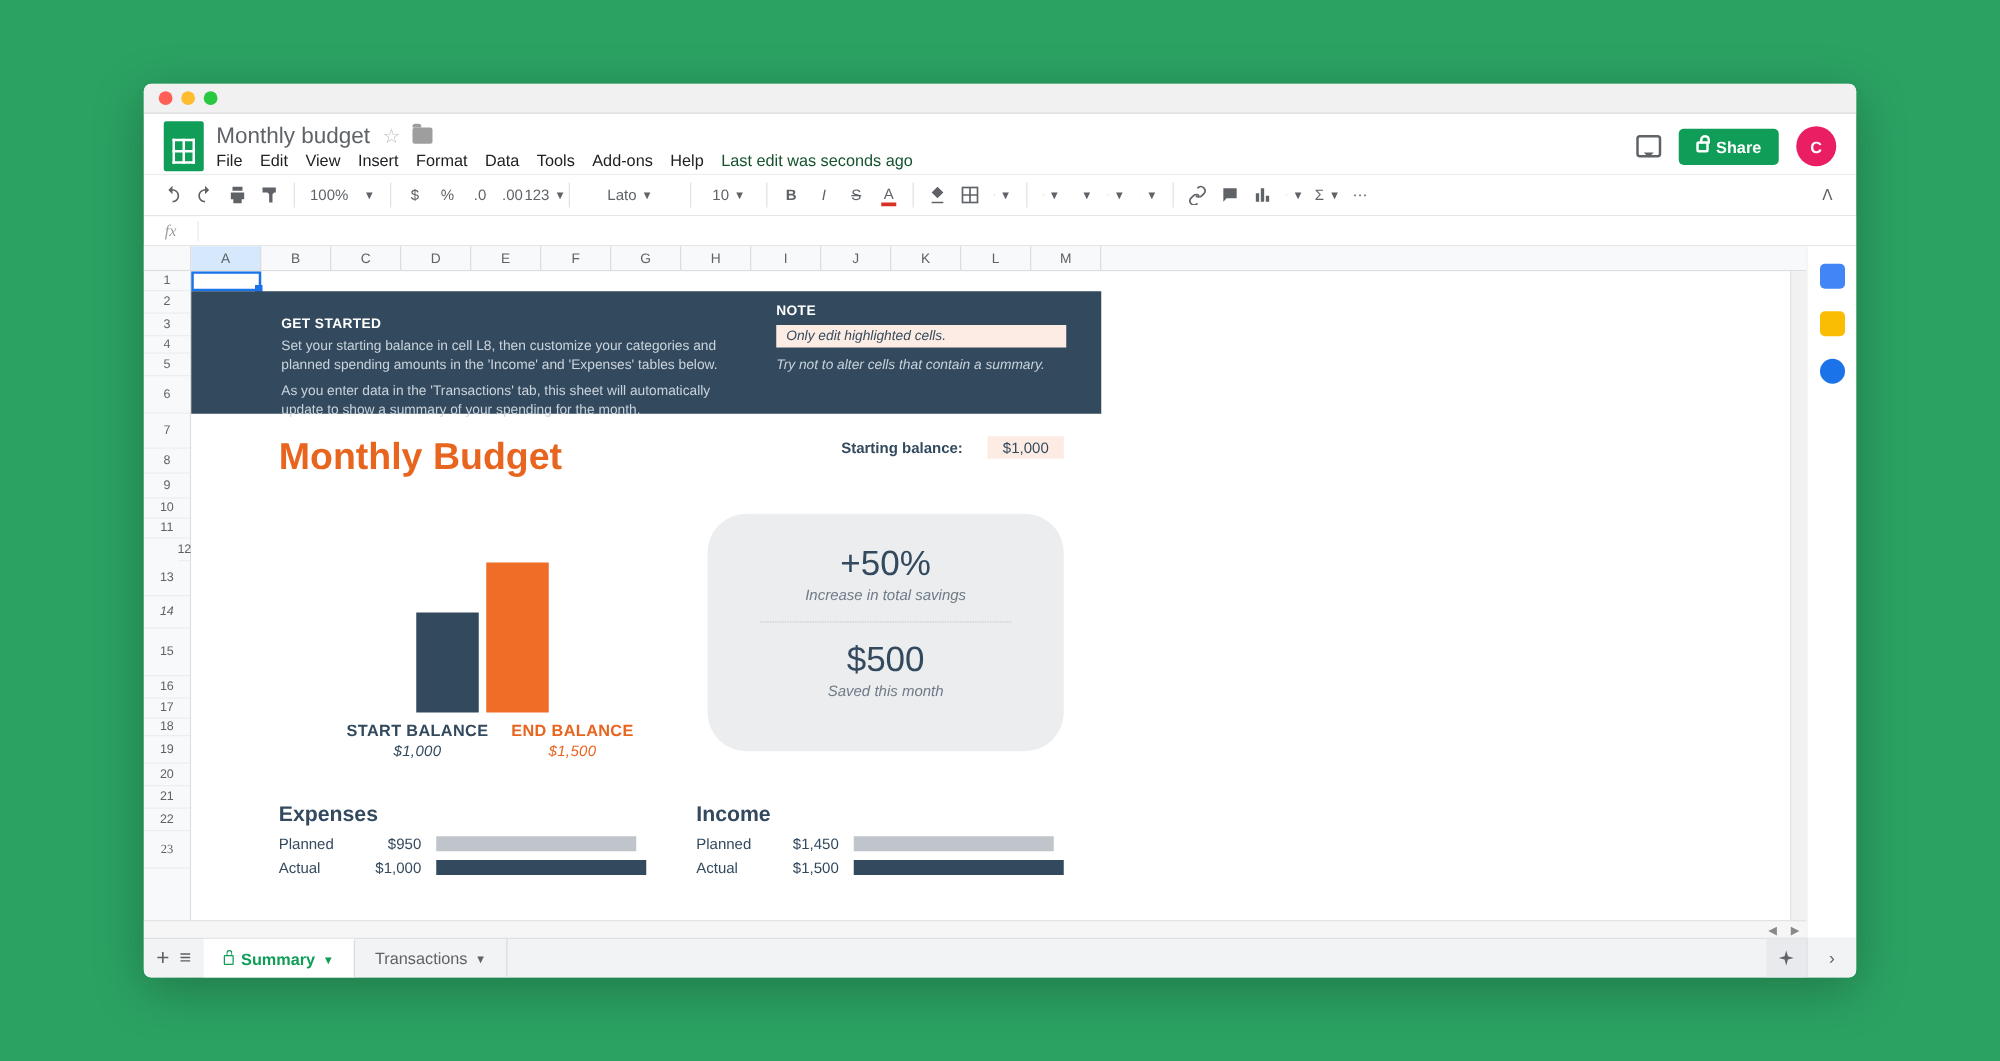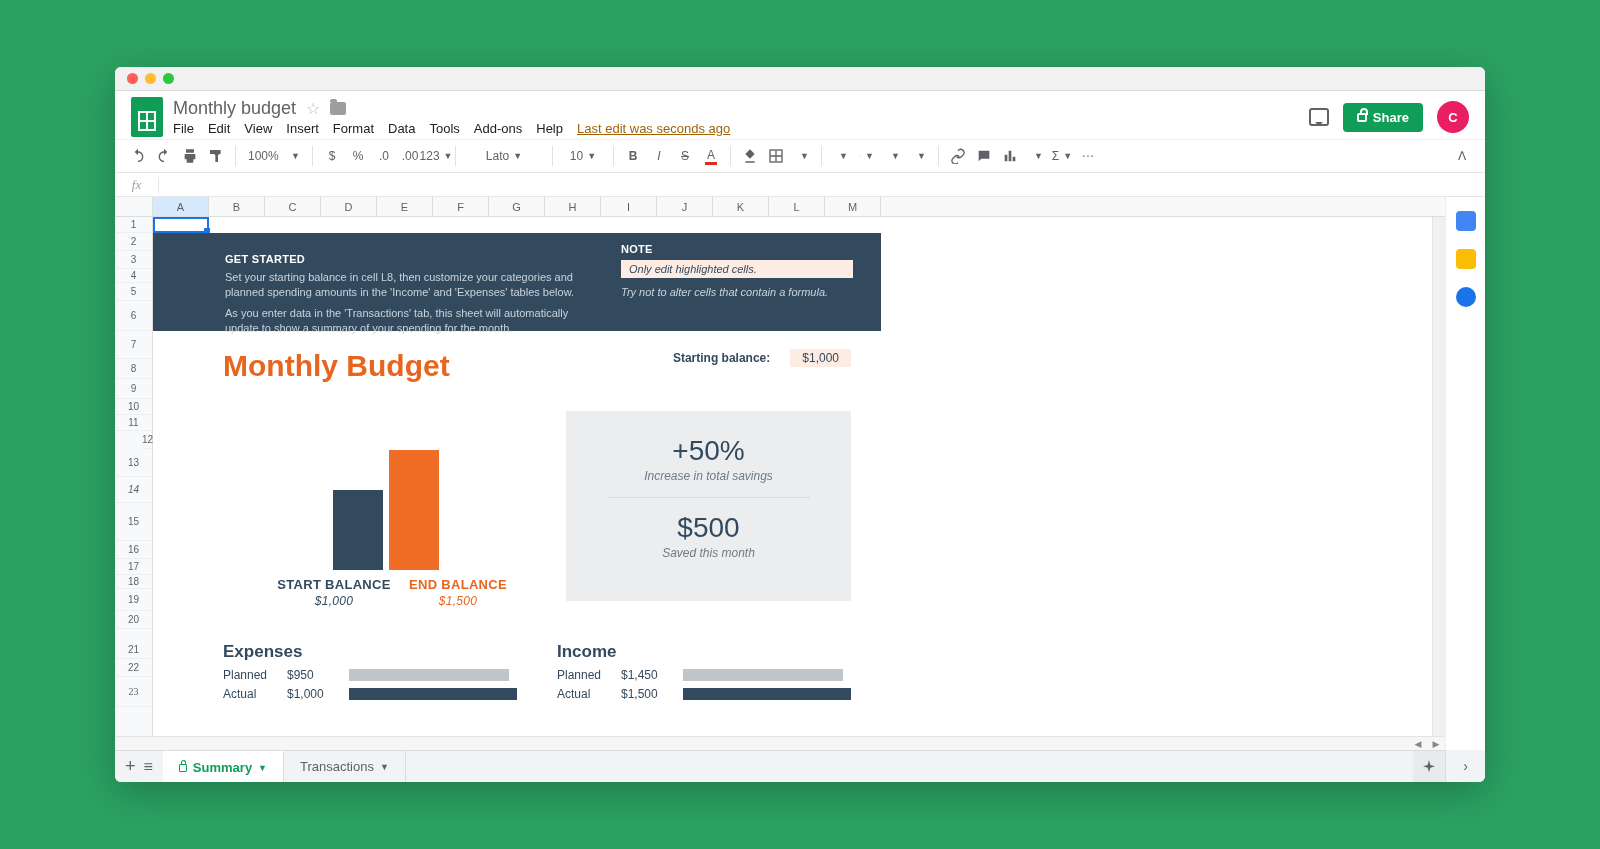--- a/index.html
+++ b/index.html
@@ -55,21 +55,21 @@
       linear-gradient(#fff,#fff) right/2px 100% no-repeat;
   }
   .title-col{display:flex;flex-direction:column;gap:2px}
   .doc-title-row{display:flex;align-items:center;gap:10px}
   .doc-title{font-size:18px;color:#5f6368}
   .star{color:#bdbdbd;font-size:16px}
   .folder{width:16px;height:13px;background:#9e9e9e;border-radius:2px;position:relative}
   .folder::before{content:"";position:absolute;top:-3px;left:0;width:7px;height:3px;background:#9e9e9e;border-radius:2px 2px 0 0}
   .menus{display:flex;gap:14px;font-size:13px;color:#202124;align-items:center}
   .menus span{cursor:default}
-  .last-edit{color:#a16207;text-decoration:underline}
+  .last-edit{color:#14532d;}
   .titlebar-right{margin-left:auto;display:flex;align-items:center;gap:14px}
   .comment-ic{width:20px;height:18px;border:2px solid #5f6368;border-radius:3px;position:relative}
   .comment-ic::after{content:"";position:absolute;left:4px;bottom:-6px;border:4px solid transparent;border-top-color:#5f6368}
   .share-btn{background:#0f9d58;color:#fff;font-weight:600;font-size:13px;border-radius:4px;padding:7px 14px;display:flex;align-items:center;gap:6px}
   .lock{width:10px;height:9px;border:2px solid #fff;border-radius:2px;position:relative}
   .lock::before{content:"";position:absolute;top:-7px;left:1px;width:4px;height:5px;border:2px solid #fff;border-bottom:none;border-radius:4px 4px 0 0}
   .avatar{width:32px;height:32px;border-radius:50%;background:#e91e63;color:#fff;display:flex;align-items:center;justify-content:center;font-weight:600}
 
   
   .toolbar{
@@ -128,32 +128,32 @@
   .bars{display:flex;align-items:flex-end;gap:6px;height:160px;border-bottom:1px dashed transparent;margin-left:110px}
   .bar{width:50px}
   .bar.start{height:80px;background:#334a5e}
   .bar.end{height:120px;background:#ef6d26}
   .labels{display:flex;gap:6px;margin-left:52px;margin-top:6px;text-align:center}
   .labels .lb{width:118px;font-size:13px;font-weight:700;letter-spacing:.3px}
   .labels .lb.start{color:#334a5e}.labels .lb.end{color:#e8651f}
   .labels .amt{display:block;font-style:italic;font-weight:400;font-size:12px;margin-top:2px}
 
   .savings{
-    width:285px;height:190px;background:#ebedef;padding:24px 10px;text-align:center;color:#334a5e;margin-left:auto;margin-right:30px;
+    width:285px;height:190px;background:#ebedef;padding:24px 10px;text-align:center;color:#334a5e;margin-left:auto;margin-right:30px;border-radius:31px;
   }
   .savings .big{font-size:28px;font-weight:400}
   .savings .sub{font-style:italic;font-size:12px;color:#6e7b87;margin-top:2px}
   .savings hr{border:none;border-top:1px dotted #c6cbd1;margin:14px 32px}
 
   .eirow{display:flex;gap:40px;margin-top:34px}
   .ei{flex:1}
   .ei h3{color:#334a5e;font-size:17px;font-weight:700;margin-bottom:6px}
   .ei .line{display:flex;align-items:center;gap:12px;font-size:12px;color:#334a5e;margin-bottom:5px}
   .ei .line .lab{width:52px}
-  .ei .line .amt{width:50px;text-align:left}
+  .ei .line .amt{width:50px;text-align:right}
   .ei .line .barbg{flex:1;height:12px}
   .barbg.g{background:#bfc5ca}.barbg.d{background:#334a5e}
 
   .vscroll{width:13px;background:#f1f1f1;border-left:1px solid #e4e4e4}
   .hscroll-row{height:14px;display:flex;border-top:1px solid #e4e4e4;background:#f6f6f6}
   .hscroll-row .nav-arrows{width:36px;display:flex;align-items:center;justify-content:space-around;font-size:9px;color:#888}
 
   .side-panel{width:40px;background:#fff;border-left:1px solid #eee;display:flex;flex-direction:column;align-items:center;gap:18px;padding-top:14px}
   .sp-ic{width:20px;height:20px;border-radius:4px}
   .sp-cal{background:#4285f4}
@@ -380,37 +380,37 @@
             <div class="rowh" style="height: 16px;">11</div>
             <div class="rowh" style="height: 18px; margin-left: 28px;">12</div>
             <div class="rowh" style="height: 28px;">13</div>
             <div class="rowh" style="height: 26px; font-style: italic;">14</div>
             <div class="rowh" style="height: 38px;">15</div>
             <div class="rowh" style="height: 18px;">16</div>
             <div class="rowh" style="height: 16px;">17</div>
             <div class="rowh" style="height: 14px;">18</div>
             <div class="rowh" style="height: 22px;">19</div>
             <div class="rowh" style="height: 18px;">20</div>
-            <div class="rowh" style="height: 18px; margin-top: 12px;">21</div>
+            <div class="rowh" style="height: 18px;">21</div>
             <div class="rowh" style="height: 18px;">22</div>
             <div class="rowh" style="height: 30px; font-family: Liberation Serif, serif;">23</div>
           </div>
         <div class="sheet">
           <div class="sel-cell"></div>
 
           <div class="dark-panel">
             <div class="col gs">
               <h4>GET STARTED</h4>
               <p>Set your starting balance in cell L8, then customize your categories and planned spending amounts in the 'Income' and 'Expenses' tables below.</p>
               <p>As you enter data in the 'Transactions' tab, this sheet will automatically update to show a summary of your spending for the month.</p>
             </div>
             <div class="col note">
               <h4>NOTE</h4>
               <span class="hl">Only edit highlighted cells.</span>
-              <p>Try not to alter cells that contain a formula.</p>
+              <p>Try not to alter cells that contain a summary.</p>
             </div>
           </div>
 
           <div class="doc-area">
             <div class="mb-title">Monthly Budget</div>
             <div class="sb-row">
               <b>Starting balance:</b>
               <span class="val">$1,000</span>
             </div>
 

